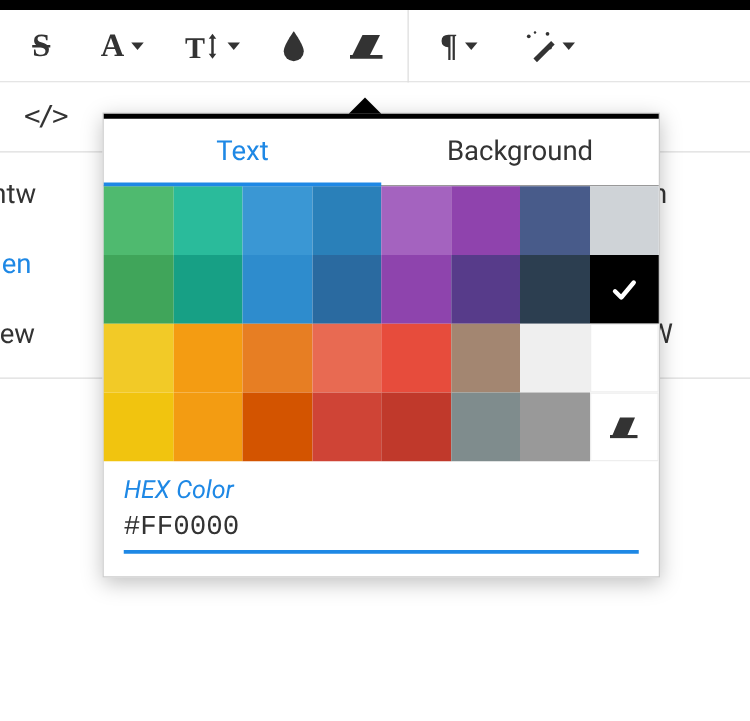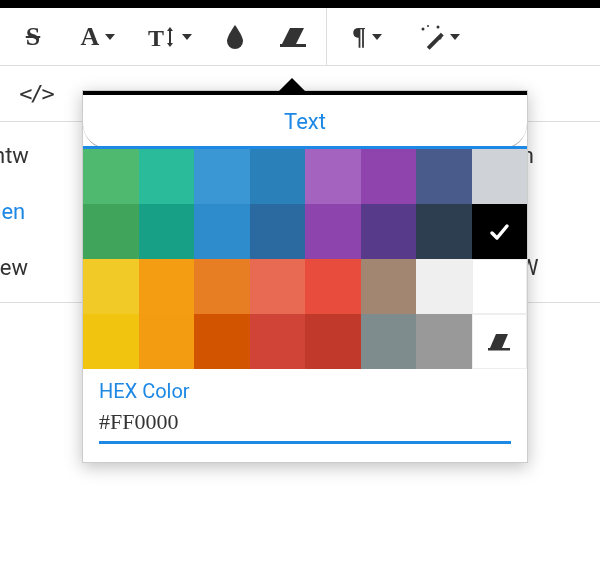--- a/index.html
+++ b/index.html
@@ -94,21 +94,20 @@
     border-bottom: 13px solid #000;
   }
   .popover-topline {
     height: 4px;
     background: #000;
   }
   .tabs {
     display: flex;
     height: 54px;
     border-bottom: 1px solid #999;
-    border-radius: 25px;
   }
   .tab {
     flex: 1;
     display: flex;
     align-items: center;
     justify-content: center;
     font-size: 22px;
     cursor: pointer;
     color: #333;
     position: relative;
@@ -143,30 +142,31 @@
     padding: 10px 16px 18px 16px;
     gap: 16px;
   }
   .hex-field {
     flex: 1;
   }
   .hex-label {
     color: #1e88e5;
     font-size: 20px;
     margin-bottom: 2px;
+    font-style: italic;
   }
   .hex-input {
     border: none;
     border-bottom: 3px solid #1e88e5;
     font-size: 22px;
     padding: 4px 0 6px 0;
     width: 100%;
     outline: none;
     color: #333;
-    font-family: Liberation Serif, serif;
+    font-family: Liberation Mono, monospace;
   }
   .ok-btn {
     background: #1e88e5;
     color: #fff;
     border: none;
     border-radius: 6px;
     font-size: 22px;
     padding: 10px 18px;
     cursor: pointer;
   }
@@ -259,20 +259,21 @@
     <span style="display:inline-block;width:440px"></span>
     <span>veb W</span>
   </div>
 </div>
 
 <div class="popover">
   <div class="popover-arrow-outline"></div>
   <div class="popover-topline"></div>
   <div class="tabs">
     <div class="tab active">Text</div>
+    <div class="tab">Background</div>
   </div>
   <div class="swatch-grid" id="swatch-grid">
       <div class="swatch" style="background: rgb(79, 186, 111);"></div>
       <div class="swatch" style="background: rgb(42, 187, 155);"></div>
       <div class="swatch" style="background: rgb(58, 151, 212);"></div>
       <div class="swatch" style="background: rgb(42, 128, 185);"></div>
       <div class="swatch" style="background: rgb(164, 99, 191);"></div>
       <div class="swatch" style="background: rgb(143, 67, 173);"></div>
       <div class="swatch" style="background: rgb(72, 91, 138);"></div>
       <div class="swatch" style="background: rgb(207, 211, 215);"></div>

